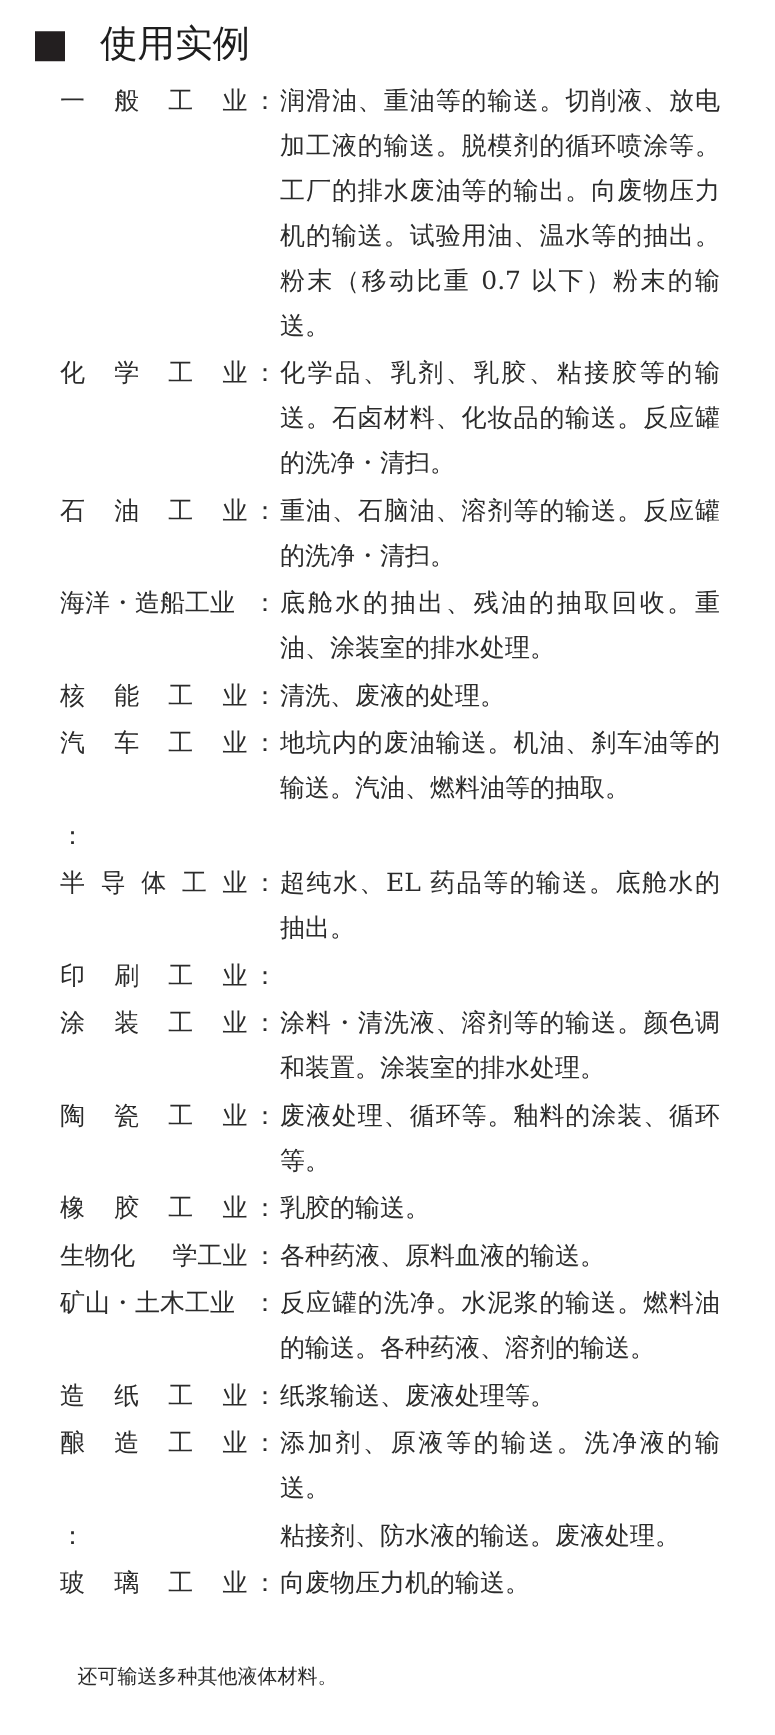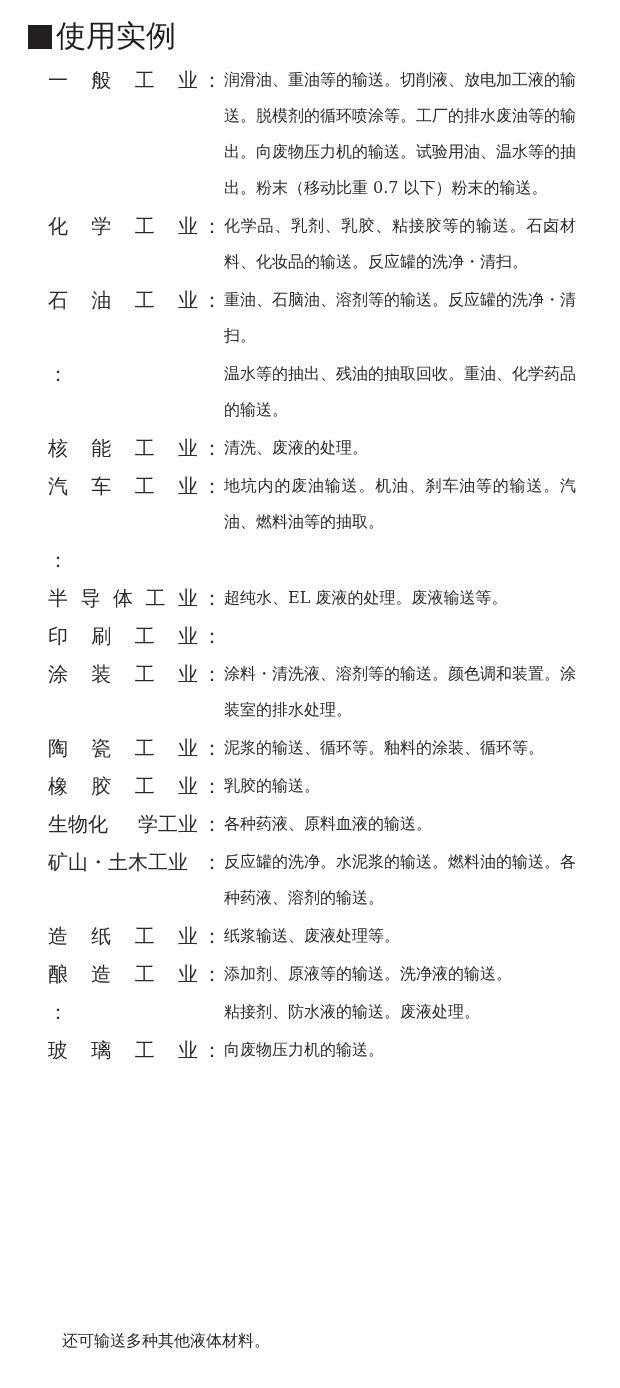--- a/index.html
+++ b/index.html
@@ -20,20 +20,21 @@
       left: 28px;
       top: 14px;
       font-family: "DejaVu Sans", "Liberation Sans", sans-serif;
       font-size: 30px;
       line-height: 44px;
       color: #1e1e1e;
       display: flex;
       align-items: center;
       font-weight: normal;
       margin: 0;
+      gap: 24px;
     }
     .title .square {
       display: inline-block;
       width: 24px;
       height: 24px;
       background: #231f20;
       margin-right: 4px;
       margin-top: 2px;
     }
     .list {
@@ -62,21 +63,21 @@
       display: flex;
       justify-content: space-between;
       flex: 1 1 auto;
       margin-right: 4px;
     }
     .label .colon {
       flex: 0 0 auto;
     }
     .desc {
       flex: 1 1 auto;
-      font-size: 16px;
+      font-size: 20px;
       line-height: 36px;
       width: 352px;
       max-width: 352px;
       text-align: justify;
       word-break: break-all;
     }
     .footer {
       position: absolute;
       left: 62px;
       top: 1323px;
@@ -124,23 +125,26 @@
           <span>油</span>
           <span>工</span>
           <span>业</span>
         </span>
         <span class="colon">：</span>
       </div>
       <div class="desc">重油、石脑油、溶剂等的输送。反应罐的洗净・清扫。</div>
     </div>
     <div class="entry">
       <div class="label">
-        <span class="colon">：</span>
-      </div>
-      <div class="desc">温水等的抽出、残油的抽取回收。重油、化学药品的输送。</div>
+        <span class="name">
+          <span>海洋・造船工业</span>
+        </span>
+        <span class="colon">：</span>
+      </div>
+      <div class="desc">底舱水的抽出、残油的抽取回收。重油、涂装室的排水处理。</div>
     </div>
     <div class="entry">
       <div class="label">
         <span class="name">
           <span>核</span>
           <span>能</span>
           <span>工</span>
           <span>业</span>
         </span>
         <span class="colon">：</span>
@@ -168,21 +172,21 @@
       <div class="label">
         <span class="name">
           <span>半</span>
           <span>导</span>
           <span>体</span>
           <span>工</span>
           <span>业</span>
         </span>
         <span class="colon">：</span>
       </div>
-      <div class="desc">超纯水、EL 废液的处理。废液输送等。</div>
+      <div class="desc">超纯水、EL 药品等的输送。底舱水的抽出。</div>
     </div>
     <div class="entry">
       <div class="label">
         <span class="name">
           <span>印</span>
           <span>刷</span>
           <span>工</span>
           <span>业</span>
         </span>
         <span class="colon">：</span>
@@ -203,21 +207,21 @@
     <div class="entry">
       <div class="label">
         <span class="name">
           <span>陶</span>
           <span>瓷</span>
           <span>工</span>
           <span>业</span>
         </span>
         <span class="colon">：</span>
       </div>
-      <div class="desc">泥浆的输送、循环等。釉料的涂装、循环等。</div>
+      <div class="desc">废液处理、循环等。釉料的涂装、循环等。</div>
     </div>
     <div class="entry">
       <div class="label">
         <span class="name">
           <span>橡</span>
           <span>胶</span>
           <span>工</span>
           <span>业</span>
         </span>
         <span class="colon">：</span>

